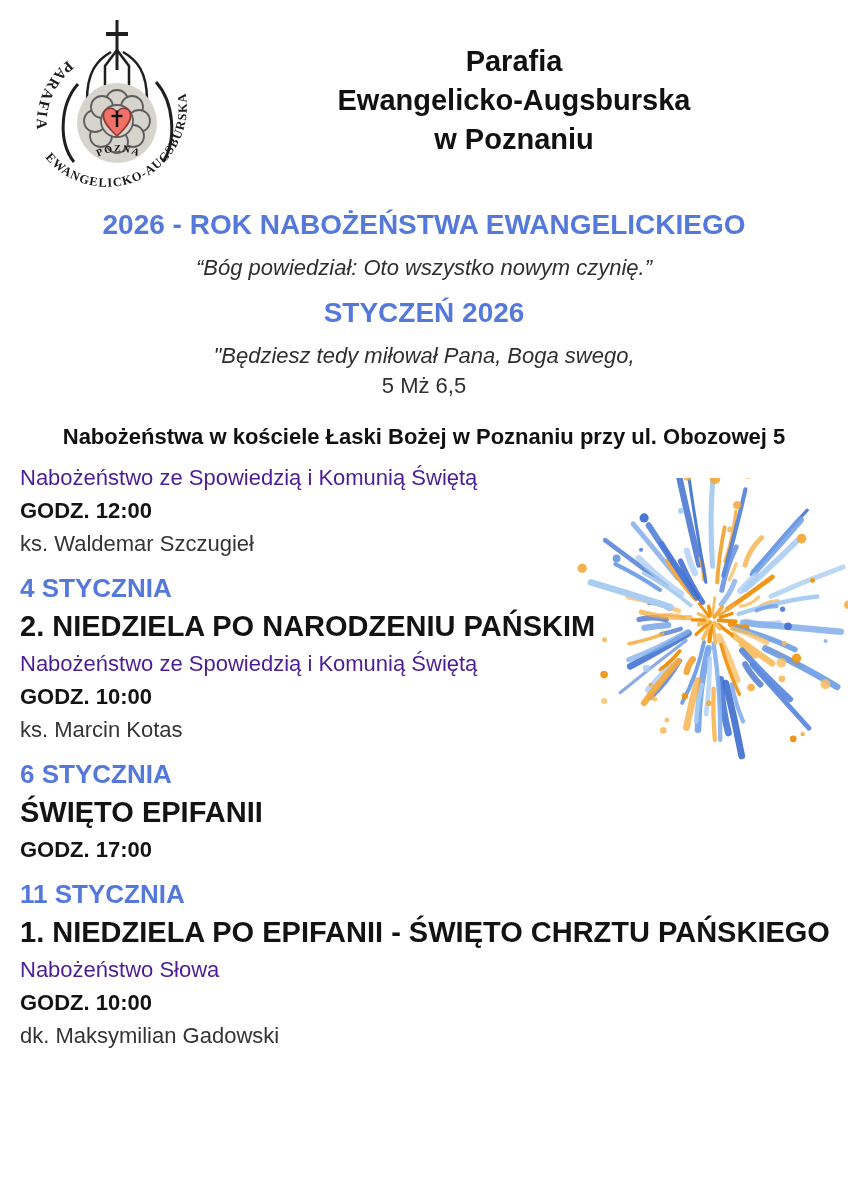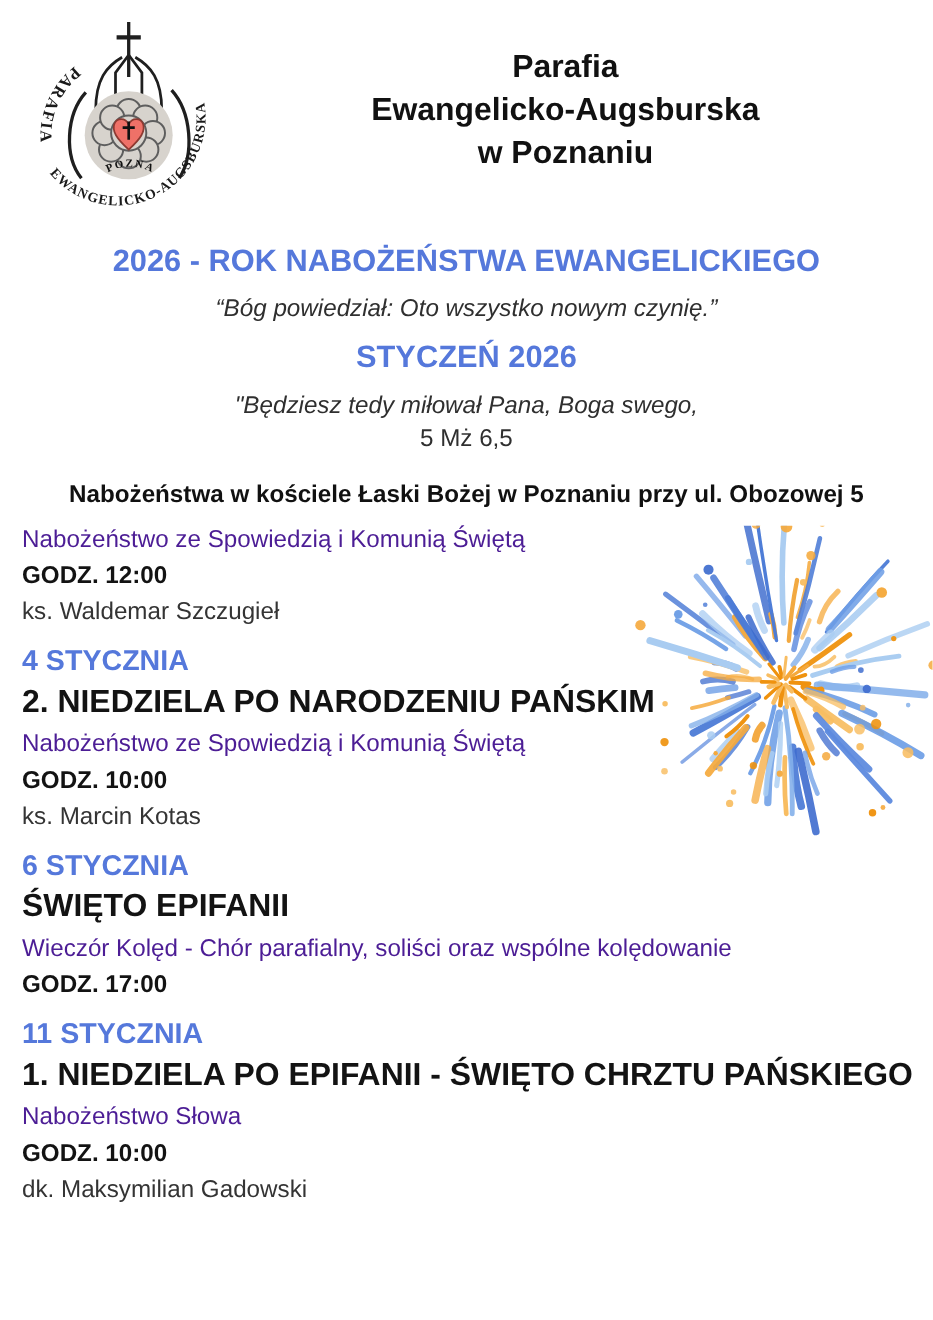--- a/index.html
+++ b/index.html
@@ -9,21 +9,21 @@
   }
   
   .header{position:relative;height:205px;}
   .logo-svg{position:absolute;left:16px;top:8px;}
   .main-title{
     position:absolute;left:195px;right:15px;top:42px;
     text-align:center;font-weight:bold;font-size:29px;line-height:39px;color:#111;
   }
   
   .intro{text-align:center;}
-  .blue-heading{color:#5578db;font-weight:bold;font-size:28px;line-height:32px;margin:16px 0 12px 0;}
+  .blue-heading{color:#5578db;font-weight:bold;font-size:28px;line-height:32px;margin:4px 0 12px 0;}
   .quote{font-style:italic;font-size:22px;line-height:30px;color:#2f2f2f;}
   .ref{font-size:22px;line-height:30px;color:#2f2f2f;margin-bottom:8px;}
   .month-heading{margin-top:14px;}
   .location-line{font-weight:bold;font-size:22px;line-height:28px;color:#111;margin-top:22px;}
   
   .events{padding:13px 0 0 20px;position:relative;z-index:2;}
   .event{margin-bottom:16px;}
   .ev-date{color:#5578db;font-weight:bold;font-size:26px;line-height:30px;margin-bottom:7px;}
   .ev-title{font-weight:bold;font-size:29px;line-height:33px;margin-bottom:7px;color:#131313;}
   .ev-desc{font-size:22px;line-height:27px;margin-bottom:6px;color:#4c1d95;}
@@ -118,21 +118,20 @@
       <div class="ev-date">4 STYCZNIA</div>
       <div class="ev-title">2. NIEDZIELA PO NARODZENIU PAŃSKIM</div>
       <div class="ev-desc">Nabożeństwo ze Spowiedzią i Komunią Świętą</div>
       <div class="ev-time">GODZ. 10:00</div>
       <div class="ev-minister">ks. Marcin Kotas</div>
     </div>
 
     <div class="event">
       <div class="ev-date">6 STYCZNIA</div>
       <div class="ev-title">ŚWIĘTO EPIFANII</div>
-      <div class="ev-desc">Wieczór Kolęd - Chór parafialny, soliści oraz wspólne kolędowanie</div>
       <div class="ev-time">GODZ. 17:00</div>
 
     </div>
 
     <div class="event">
       <div class="ev-date">11 STYCZNIA</div>
       <div class="ev-title">1. NIEDZIELA PO EPIFANII - ŚWIĘTO CHRZTU PAŃSKIEGO</div>
       <div class="ev-desc">Nabożeństwo Słowa</div>
       <div class="ev-time">GODZ. 10:00</div>
       <div class="ev-minister">dk. Maksymilian Gadowski</div>

